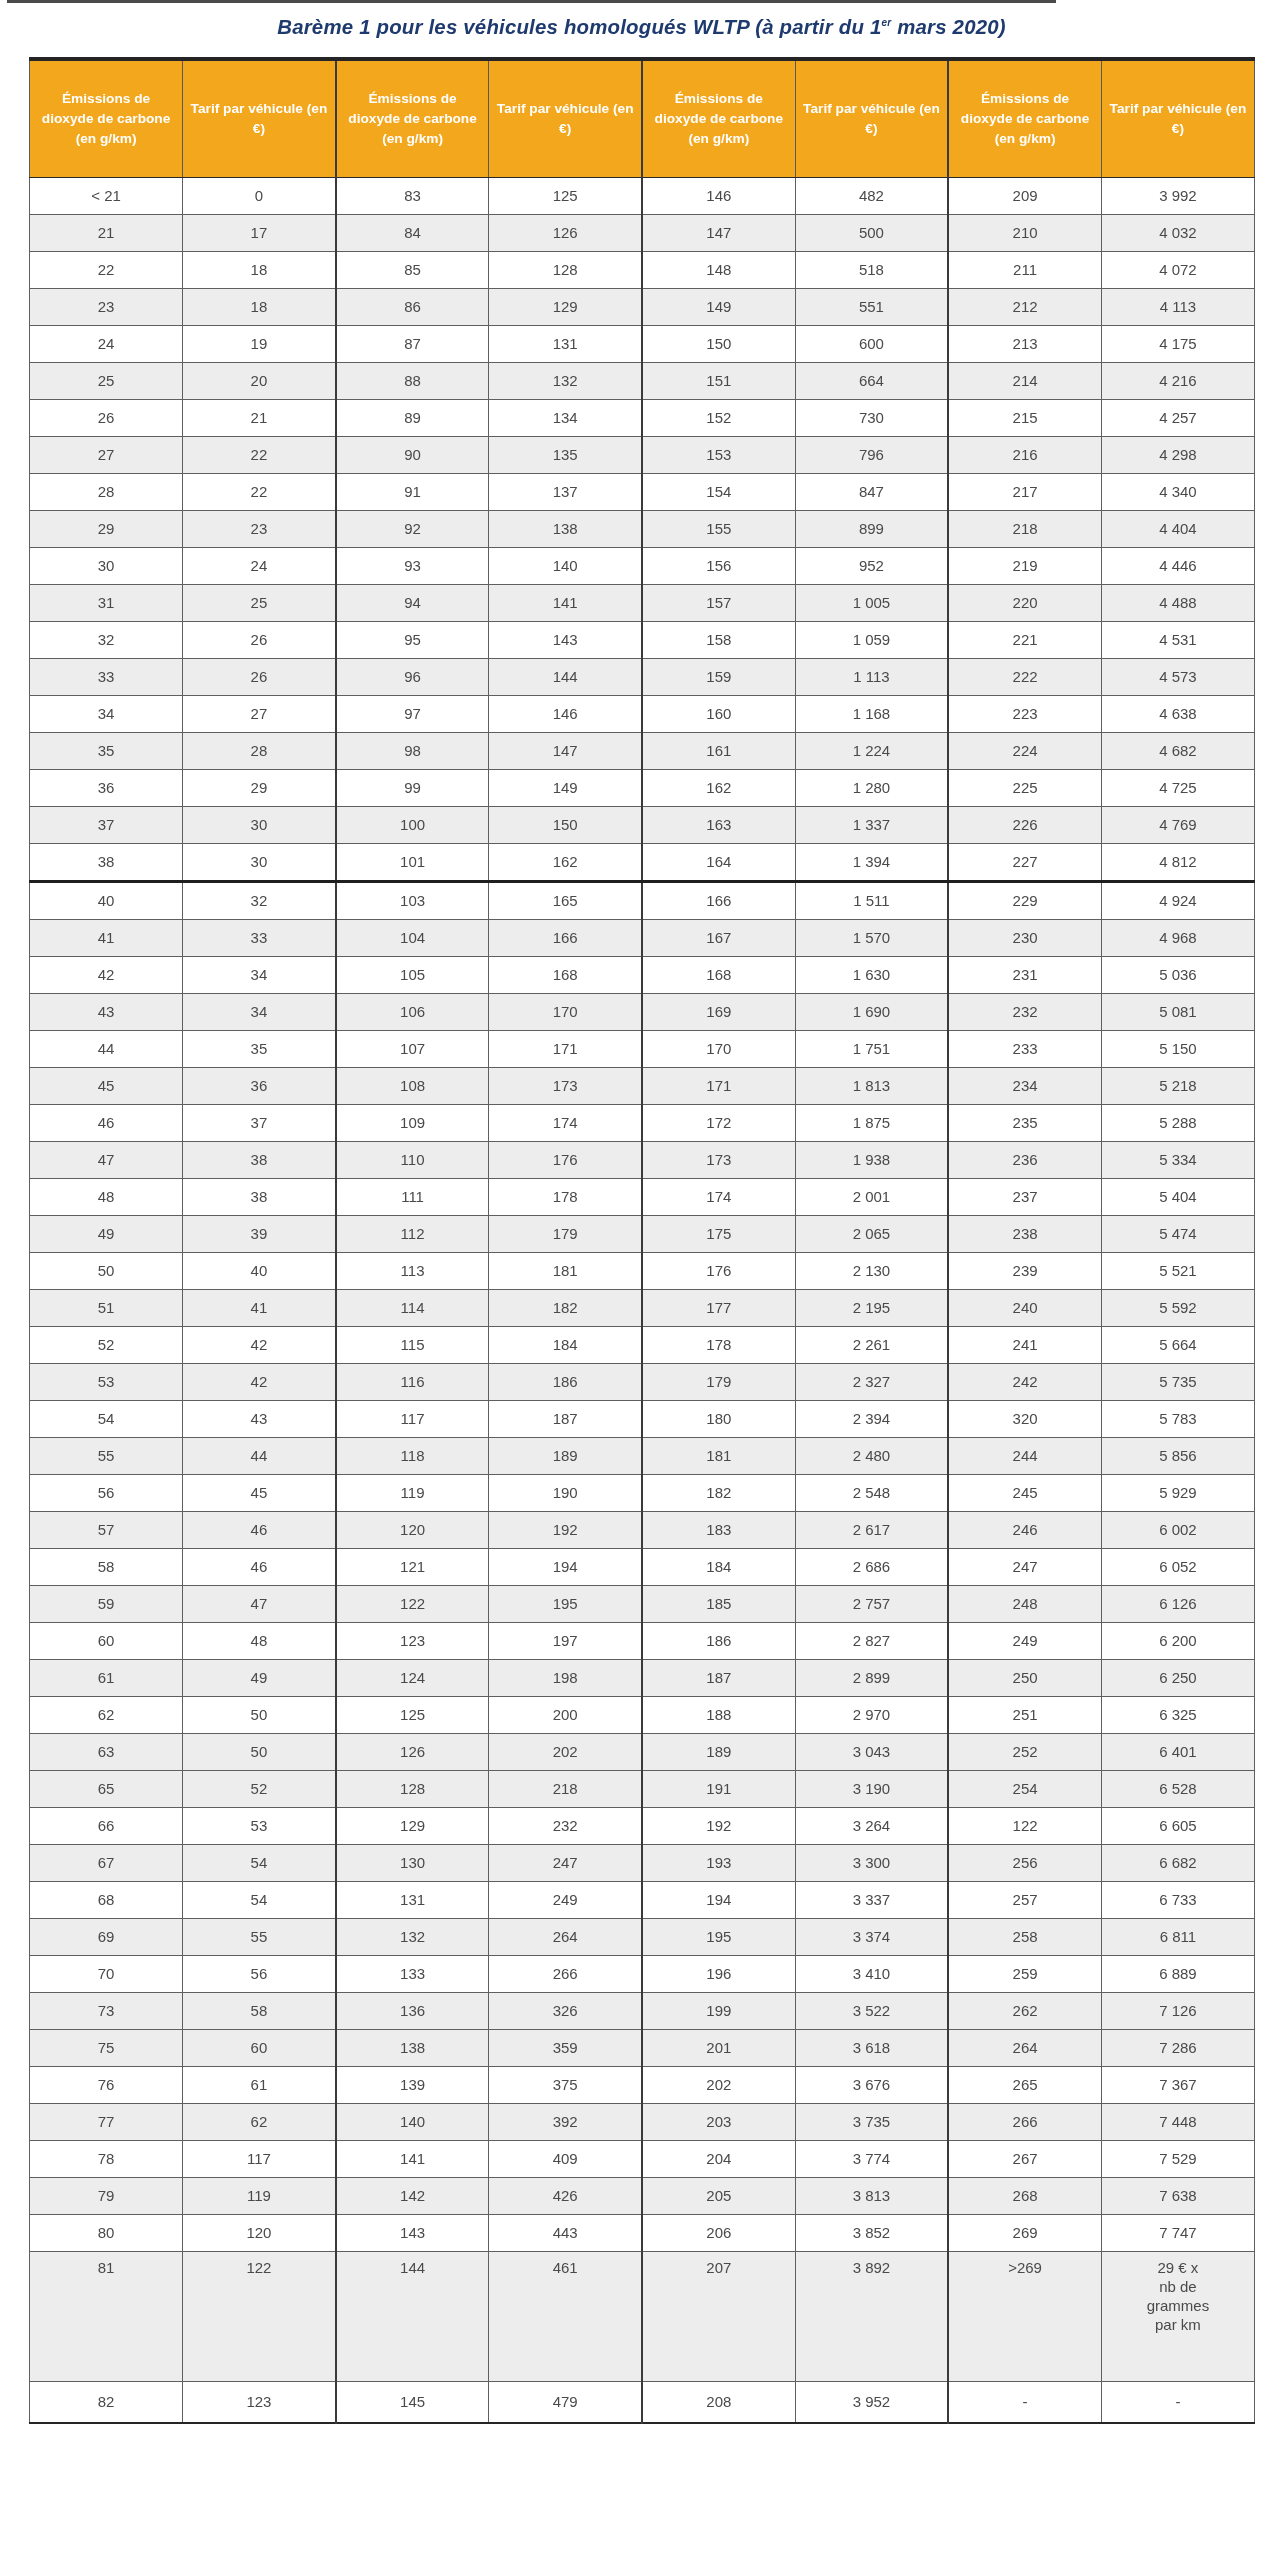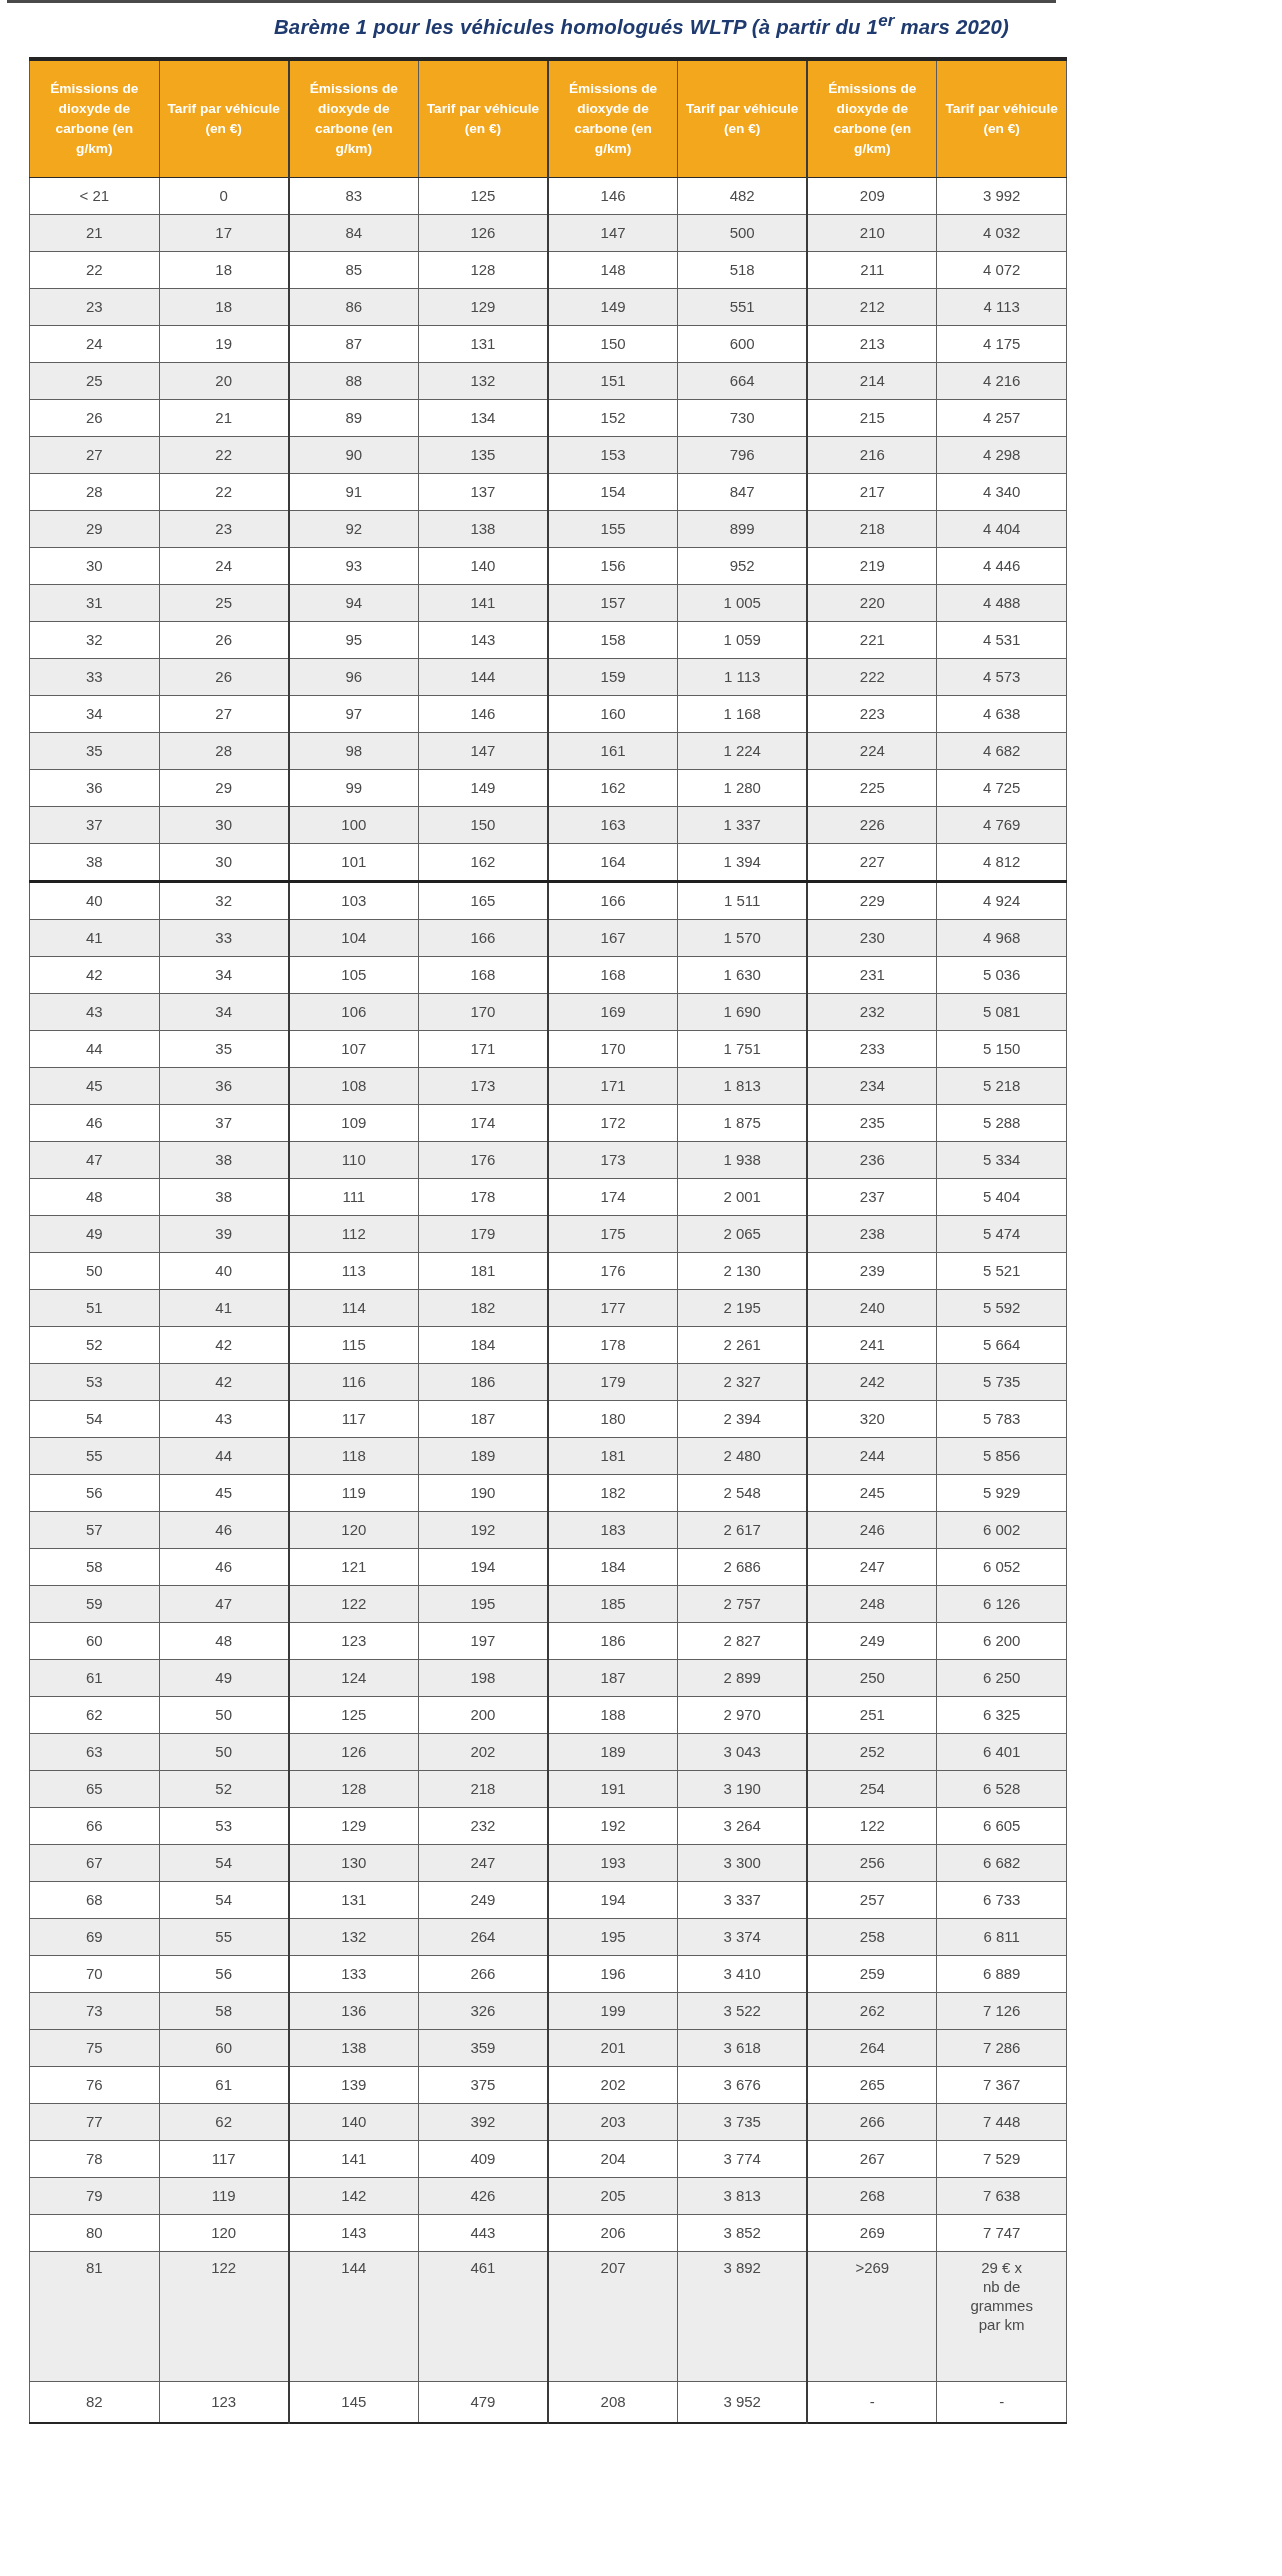--- a/index.html
+++ b/index.html
@@ -24,33 +24,33 @@
   .page-title {
     margin: 16px 26.6px 17.7px 26.6px;
     text-align: center;
     font-size: 20.4px;
     font-weight: bold;
     font-style: italic;
     color: #1e3a6e;
     letter-spacing: 0.2px;
   }
   .page-title sup {
-    font-size: 17px;
+    font-size: 10px;
     vertical-align: super;
     line-height: 0;
   }
 
   .table-wrap {
     margin: 0 27.4px 0 29px;
   }
 
   table.bareme {
     border-collapse: collapse;
     table-layout: fixed;
-    width: 1038px;
+    width: 1226px;
     border: 1.8px solid #252525;
     border-top-width: 4.4px;
     border-bottom-width: 2.7px;
     padding-left: 7px;
   }
 
   table.bareme th {
     background: #F3A71D;
     color: #ffffff;
     font-size: 13.7px;

